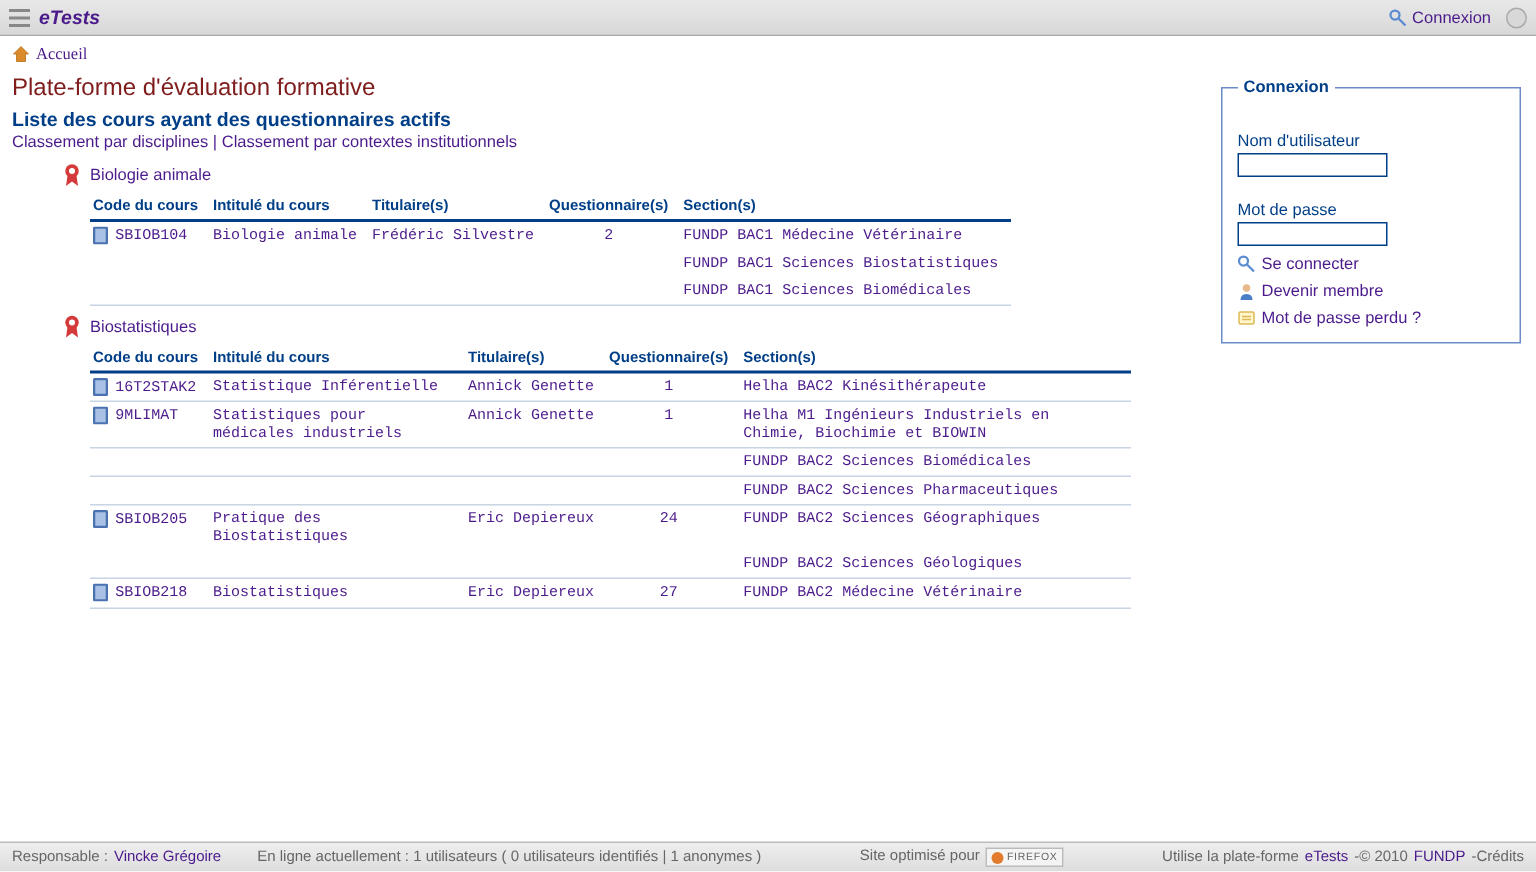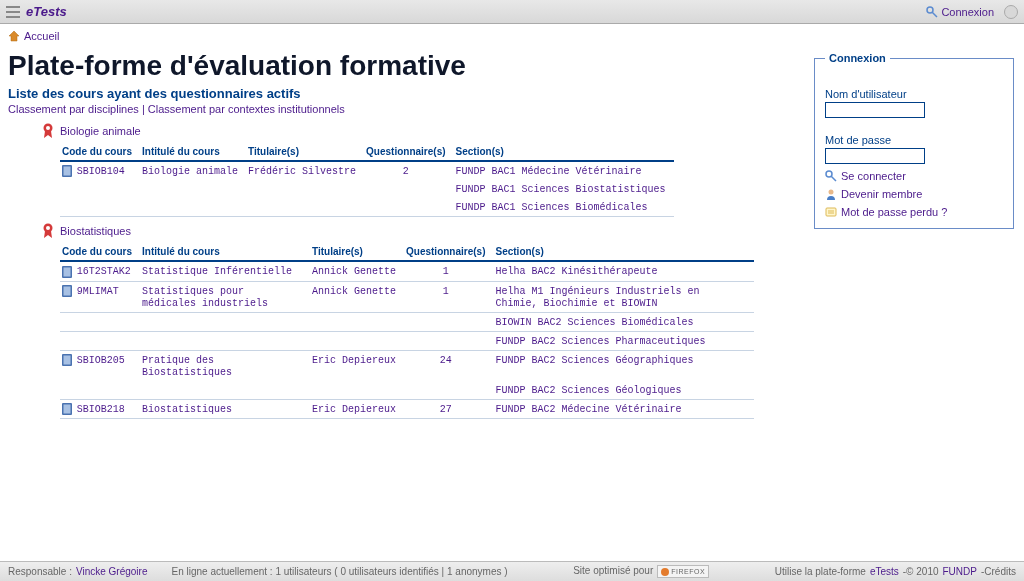--- a/index.html
+++ b/index.html
@@ -4,27 +4,27 @@
 <style>
   * { box-sizing: border-box; margin: 0; padding: 0; }
   body { font-family: Verdana, Geneva, sans-serif; font-size: 11px; color: #333; background: #fff; width: 1024px; height: 581px; position: relative; }
   .titlebar { height: 24px; background: linear-gradient(#e8e8e8, #d8d8d8); border-bottom: 1px solid #aaa; display: flex; align-items: center; justify-content: space-between; padding: 0 6px; }
   .titlebar-left { display: flex; align-items: center; gap: 6px; }
   .app-icon { width: 14px; height: 14px; display: inline-block; }
   .app-title { color: #4b1a8b; font-weight: bold; font-size: 13px; font-style: italic; }
   .titlebar-right { display: flex; align-items: center; gap: 10px; }
   .connexion-link { color: #4b1a8b; font-size: 11px; text-decoration: none; display: flex; align-items: center; gap: 3px; }
   .help-icon { width: 14px; height: 14px; border-radius: 50%; background: #d8d8d8; border: 1px solid #aaa; display: inline-block; }
-  .breadcrumb { padding: 6px 8px; display: flex; align-items: flex-end; gap: 4px; }
+  .breadcrumb { padding: 6px 8px; display: flex; align-items: flex-end; gap: 4px; font-family: Liberation Serif, serif; }
   .home-icon { width: 12px; height: 12px; display: inline-block; }
   .breadcrumb a { color: #4b1a8b; text-decoration: none; font-size: 11px; }
   .main { display: flex; align-items: flex-start; }
   .content { flex: 1; padding: 0 8px 8px 8px; }
   .side { width: 210px; padding: 4px 10px 0 0; }
-  h1 { color: #0f172a; font-size: 28px; font-weight: bold; margin: 2px 0 4px 0; }
+  h1 { color: #7f1d1d; font-size: 16px; font-weight: normal; margin: 2px 0 4px 0; }
   h2 { color: #003f87; font-size: 13px; font-weight: bold; margin: 2px 0 2px 0; }
   .sortline { color: #4b1a8b; font-size: 11px; margin-bottom: 8px; }
   .sortline a { color: #4b1a8b; text-decoration: none; }
   .discipline { margin: 6px 0 4px 34px; display: flex; align-items: center; gap: 6px; }
   .ribbon-icon { width: 12px; height: 16px; display: inline-block; }
   .discipline a { color: #4b1a8b; font-size: 11px; text-decoration: none; }
   table.courses { border-collapse: collapse; margin-left: 52px; font-size: 10px; }
   table.courses th { text-align: left; color: #003f87; font-weight: bold; padding: 3px 8px 3px 2px; border-bottom: 2px solid #003f87; white-space: nowrap; }
   table.courses td { padding: 3px 8px 3px 2px; border-bottom: 1px solid #c8d4e3; vertical-align: top; }
   table.courses td.noborder { border-bottom: none; }
@@ -171,21 +171,21 @@
               <td style="max-width:170px"><a href="#" class="link">Statistiques pour médicales industriels</a></td>
               <td style="max-width:130px"><a href="#" class="link">Annick Genette</a></td>
               <td class="num"><a href="#" class="link">1</a></td>
               <td style="max-width:260px"><a href="#" class="link">Helha M1 Ingénieurs Industriels en Chimie, Biochimie et BIOWIN</a></td>
             </tr>
             <tr>
               <td></td>
               <td></td>
               <td></td>
               <td class="num"></td>
-              <td style="max-width:260px"><a href="#" class="link">BIOWIN BAC2 Sciences Biomédicales</a></td>
+              <td style="max-width:260px"><a href="#" class="link">FUNDP BAC2 Sciences Biomédicales</a></td>
             </tr>
             <tr>
               <td></td>
               <td></td>
               <td></td>
               <td class="num"></td>
               <td style="max-width:260px"><a href="#" class="link">FUNDP BAC2 Sciences Pharmaceutiques</a></td>
             </tr>
             <tr>
               <td class="noborder"><span class="book-icon"><svg width="10" height="12" viewBox="0 0 10 12">

